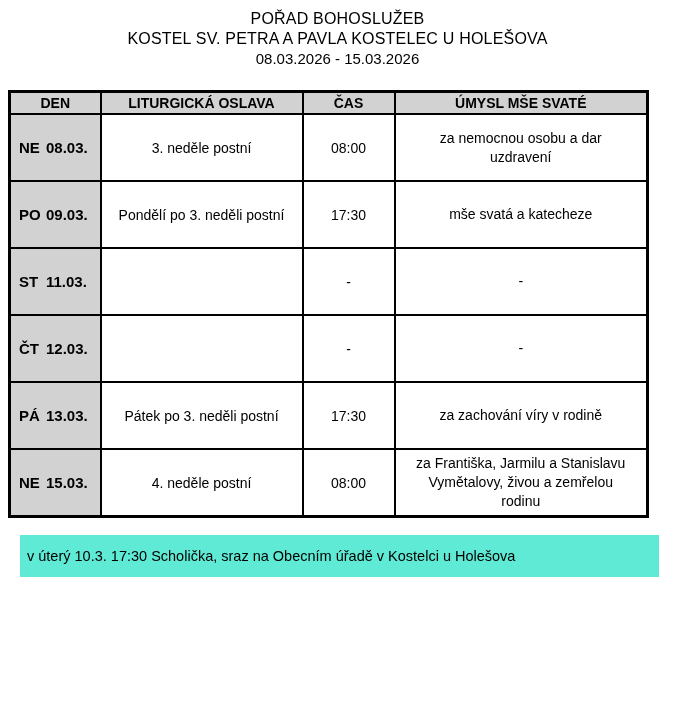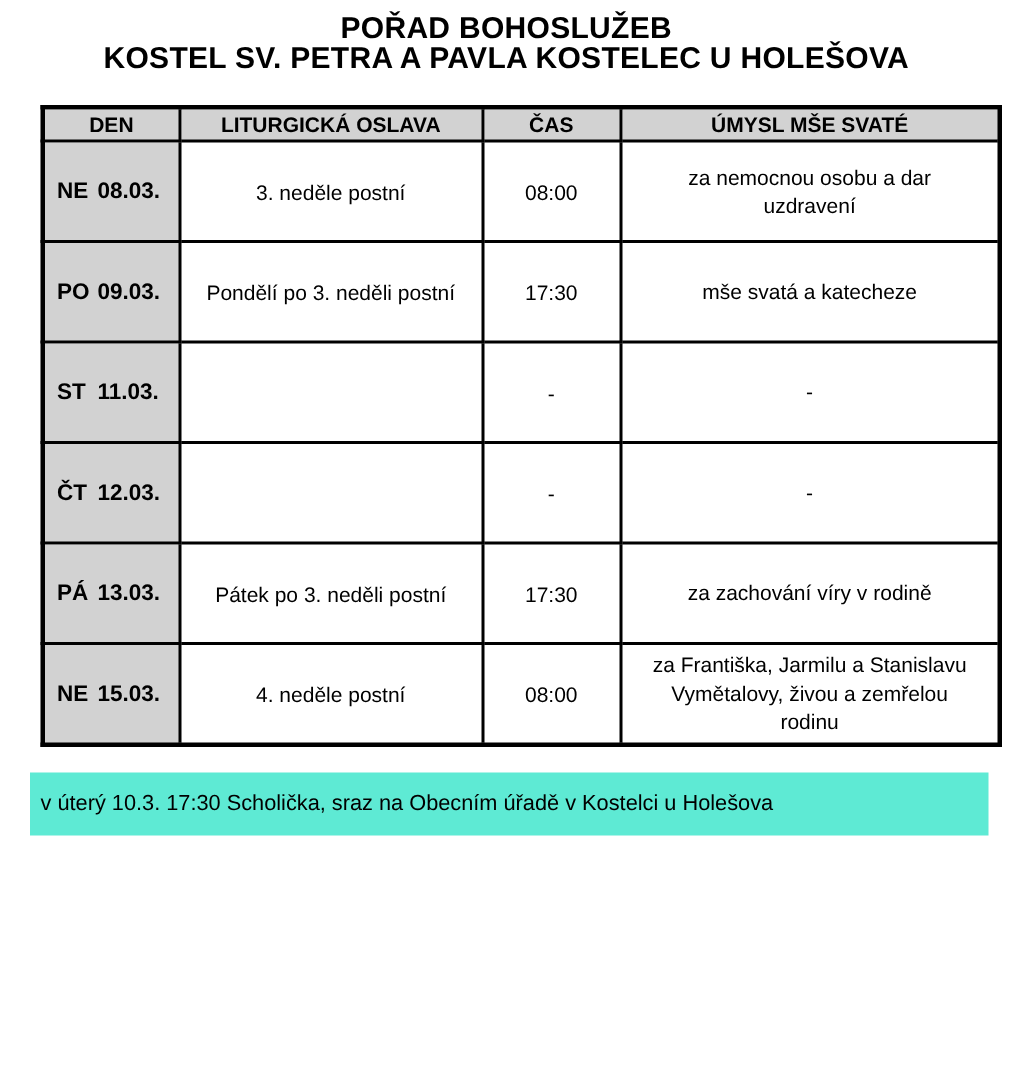--- a/index.html
+++ b/index.html
@@ -13,36 +13,36 @@
     font-family: "Liberation Sans", sans-serif;
     color: #000000;
     overflow: hidden;
   }
   
   .titles {
     text-align: center;
     padding-top: 9px;
   }
   .title-line {
-    font-size: 20px;
-    font-weight: bold;
+    font-size: 16px;
+    font-weight: normal;
     line-height: 20px;
     letter-spacing: 0.2px;
   }
   .date-line {
     font-size: 15px;
     font-weight: normal;
     line-height: 20px;
   }
   
   table.schedule {
     border-collapse: collapse;
     table-layout: fixed;
     width: 638px;
-    margin: 21px 0 0 27px;
+    margin: 21px 0 0 8px;
     border: 3px solid #000000;
   }
   .schedule th, .schedule td {
     border: 2px solid #000000;
     overflow: hidden;
   }
   .schedule thead th {
     background: #d2d2d2;
     height: 20px;
     font-size: 14px;
@@ -97,20 +97,21 @@
     padding-left: 7px;
     font-size: 14.5px;
   }
 </style>
 </head>
 <body>
 
 <div class="titles">
   <div class="title-line">POŘAD BOHOSLUŽEB</div>
   <div class="title-line">KOSTEL SV. PETRA A PAVLA KOSTELEC U HOLEŠOVA</div>
+  <div class="date-line">08.03.2026 - 15.03.2026</div>
 </div>
 
 <table class="schedule">
   <colgroup>
     <col style="width:91px">
     <col style="width:202px">
     <col style="width:92px">
     <col style="width:253px">
   </colgroup>
   <thead>

